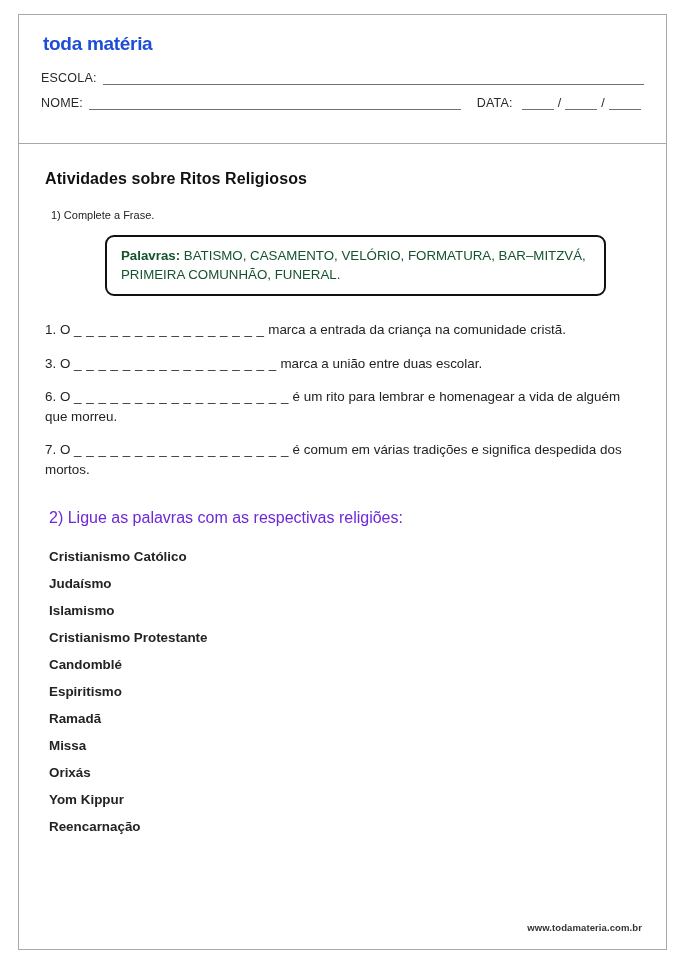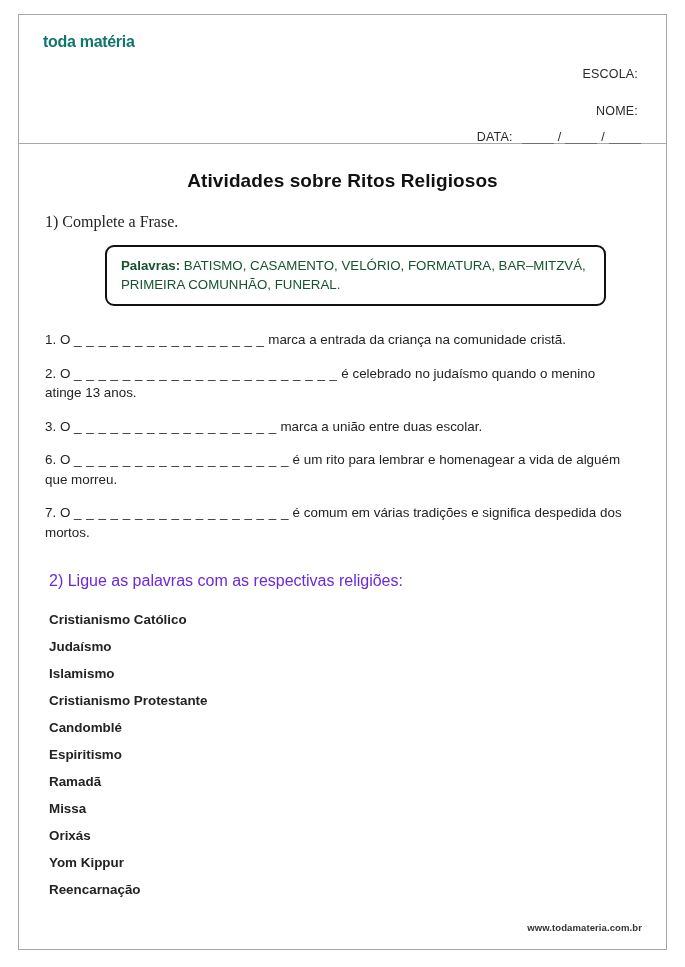--- a/index.html
+++ b/index.html
@@ -29,34 +29,33 @@
 
   
   .header {
     border-bottom: 1px solid #a8a8a8;
     box-sizing: border-box;
     height: 129px;
     padding: 18px 22px 0 22px;
     position: relative;
   }
   .logo {
-    font-size: 16px;
+    font-size: 19px;
     font-weight: bold;
     letter-spacing: -0.3px;
-    color: #0f766e;
+    color: #1d4ed8;
     margin: 0 0 16px 2px;
   }
   .field-row {
     display: flex;
     align-items: flex-end;
     margin-bottom: 11px;
     font-size: 12.5px;
     letter-spacing: 0.2px;
     color: #2a2a2a;
-    flex-direction: column;
   }
   .field-label {
     white-space: nowrap;
     padding-right: 6px;
     line-height: 14px;
   }
   .rule {
     flex: 1 1 auto;
     border-bottom: 1px solid #6f6f6f;
     height: 11px;
@@ -76,32 +75,31 @@
     height: 11px;
     margin: 0 3px;
   }
   .slash { padding: 0 1px; }
 
   
   .content {
     padding: 26px 26px 0 26px;
   }
   .title {
-    text-align: center;
-    font-size: 19px;
+    text-align: left;
+    font-size: 16px;
     font-weight: bold;
     letter-spacing: 0.1px;
     margin: 0 0 21px 0;
     color: #111;
   }
   .q-label {
-    font-size: 16px;
-    margin: 0 0 14px 0;
+    font-size: 11px;
+    margin: 0 0 14px 6px;
     color: #232323;
-    font-family: Liberation Serif, serif;
   }
 
   .wordbank {
     border: 2px solid #111;
     border-radius: 9px;
     margin: 0 34px 24px 60px;
     padding: 9px 14px 10px 14px;
     font-size: 13.3px;
     line-height: 19px;
     color: #14532d;
@@ -187,21 +185,20 @@
 
     <div class="q-label">1) Complete a Frase.</div>
 
     <div class="wordbank">
       <b>Palavras:</b>
       <span>BATISMO, CASAMENTO, VELÓRIO, FORMATURA, BAR–MITZVÁ, PRIMEIRA COMUNHÃO, FUNERAL.</span>
     </div>
 
     <div class="sentences">
         <p class="sentence"><span>1.</span> <span>O</span> <span class="blank">_ _ _ _ _ _ _ _ _ _ _ _ _ _ _ _</span> <span>marca a entrada da criança na comunidade cristã.</span></p>
-        <p class="sentence"><span>2.</span> <span>O</span> <span class="blank">_ _ _ _ _ _ _ _ _ _ _ _ _ _ _ _ _ _ _ _ _ _</span> <span>é celebrado no judaísmo quando o menino atinge 13 anos.</span></p>
         <p class="sentence"><span>3.</span> <span>O</span> <span class="blank">_ _ _ _ _ _ _ _ _ _ _ _ _ _ _ _ _</span> <span>marca a união entre duas escolar.</span></p>
         <p class="sentence"><span>6.</span> <span>O</span> <span class="blank">_ _ _ _ _ _ _ _ _ _ _ _ _ _ _ _ _ _</span> <span>é um rito para lembrar e homenagear a vida de alguém que morreu.</span></p>
         <p class="sentence"><span>7.</span> <span>O</span> <span class="blank">_ _ _ _ _ _ _ _ _ _ _ _ _ _ _ _ _ _</span> <span>é comum em várias tradições e significa despedida dos mortos.</span></p>
       </div>
 
     <div class="q2-label">2) Ligue as palavras com as respectivas religiões:</div>
 
     <div class="match">
       <div class="match-col left"><div class="match-item">Cristianismo Católico</div><div class="match-item">Judaísmo</div><div class="match-item">Islamismo</div><div class="match-item">Cristianismo Protestante</div><div class="match-item">Candomblé</div><div class="match-item">Espiritismo</div></div><div class="match-col right"><div class="match-item">Ramadã</div><div class="match-item">Missa</div><div class="match-item">Orixás</div><div class="match-item">Yom Kippur</div><div class="match-item">Reencarnação</div></div>
     </div>

